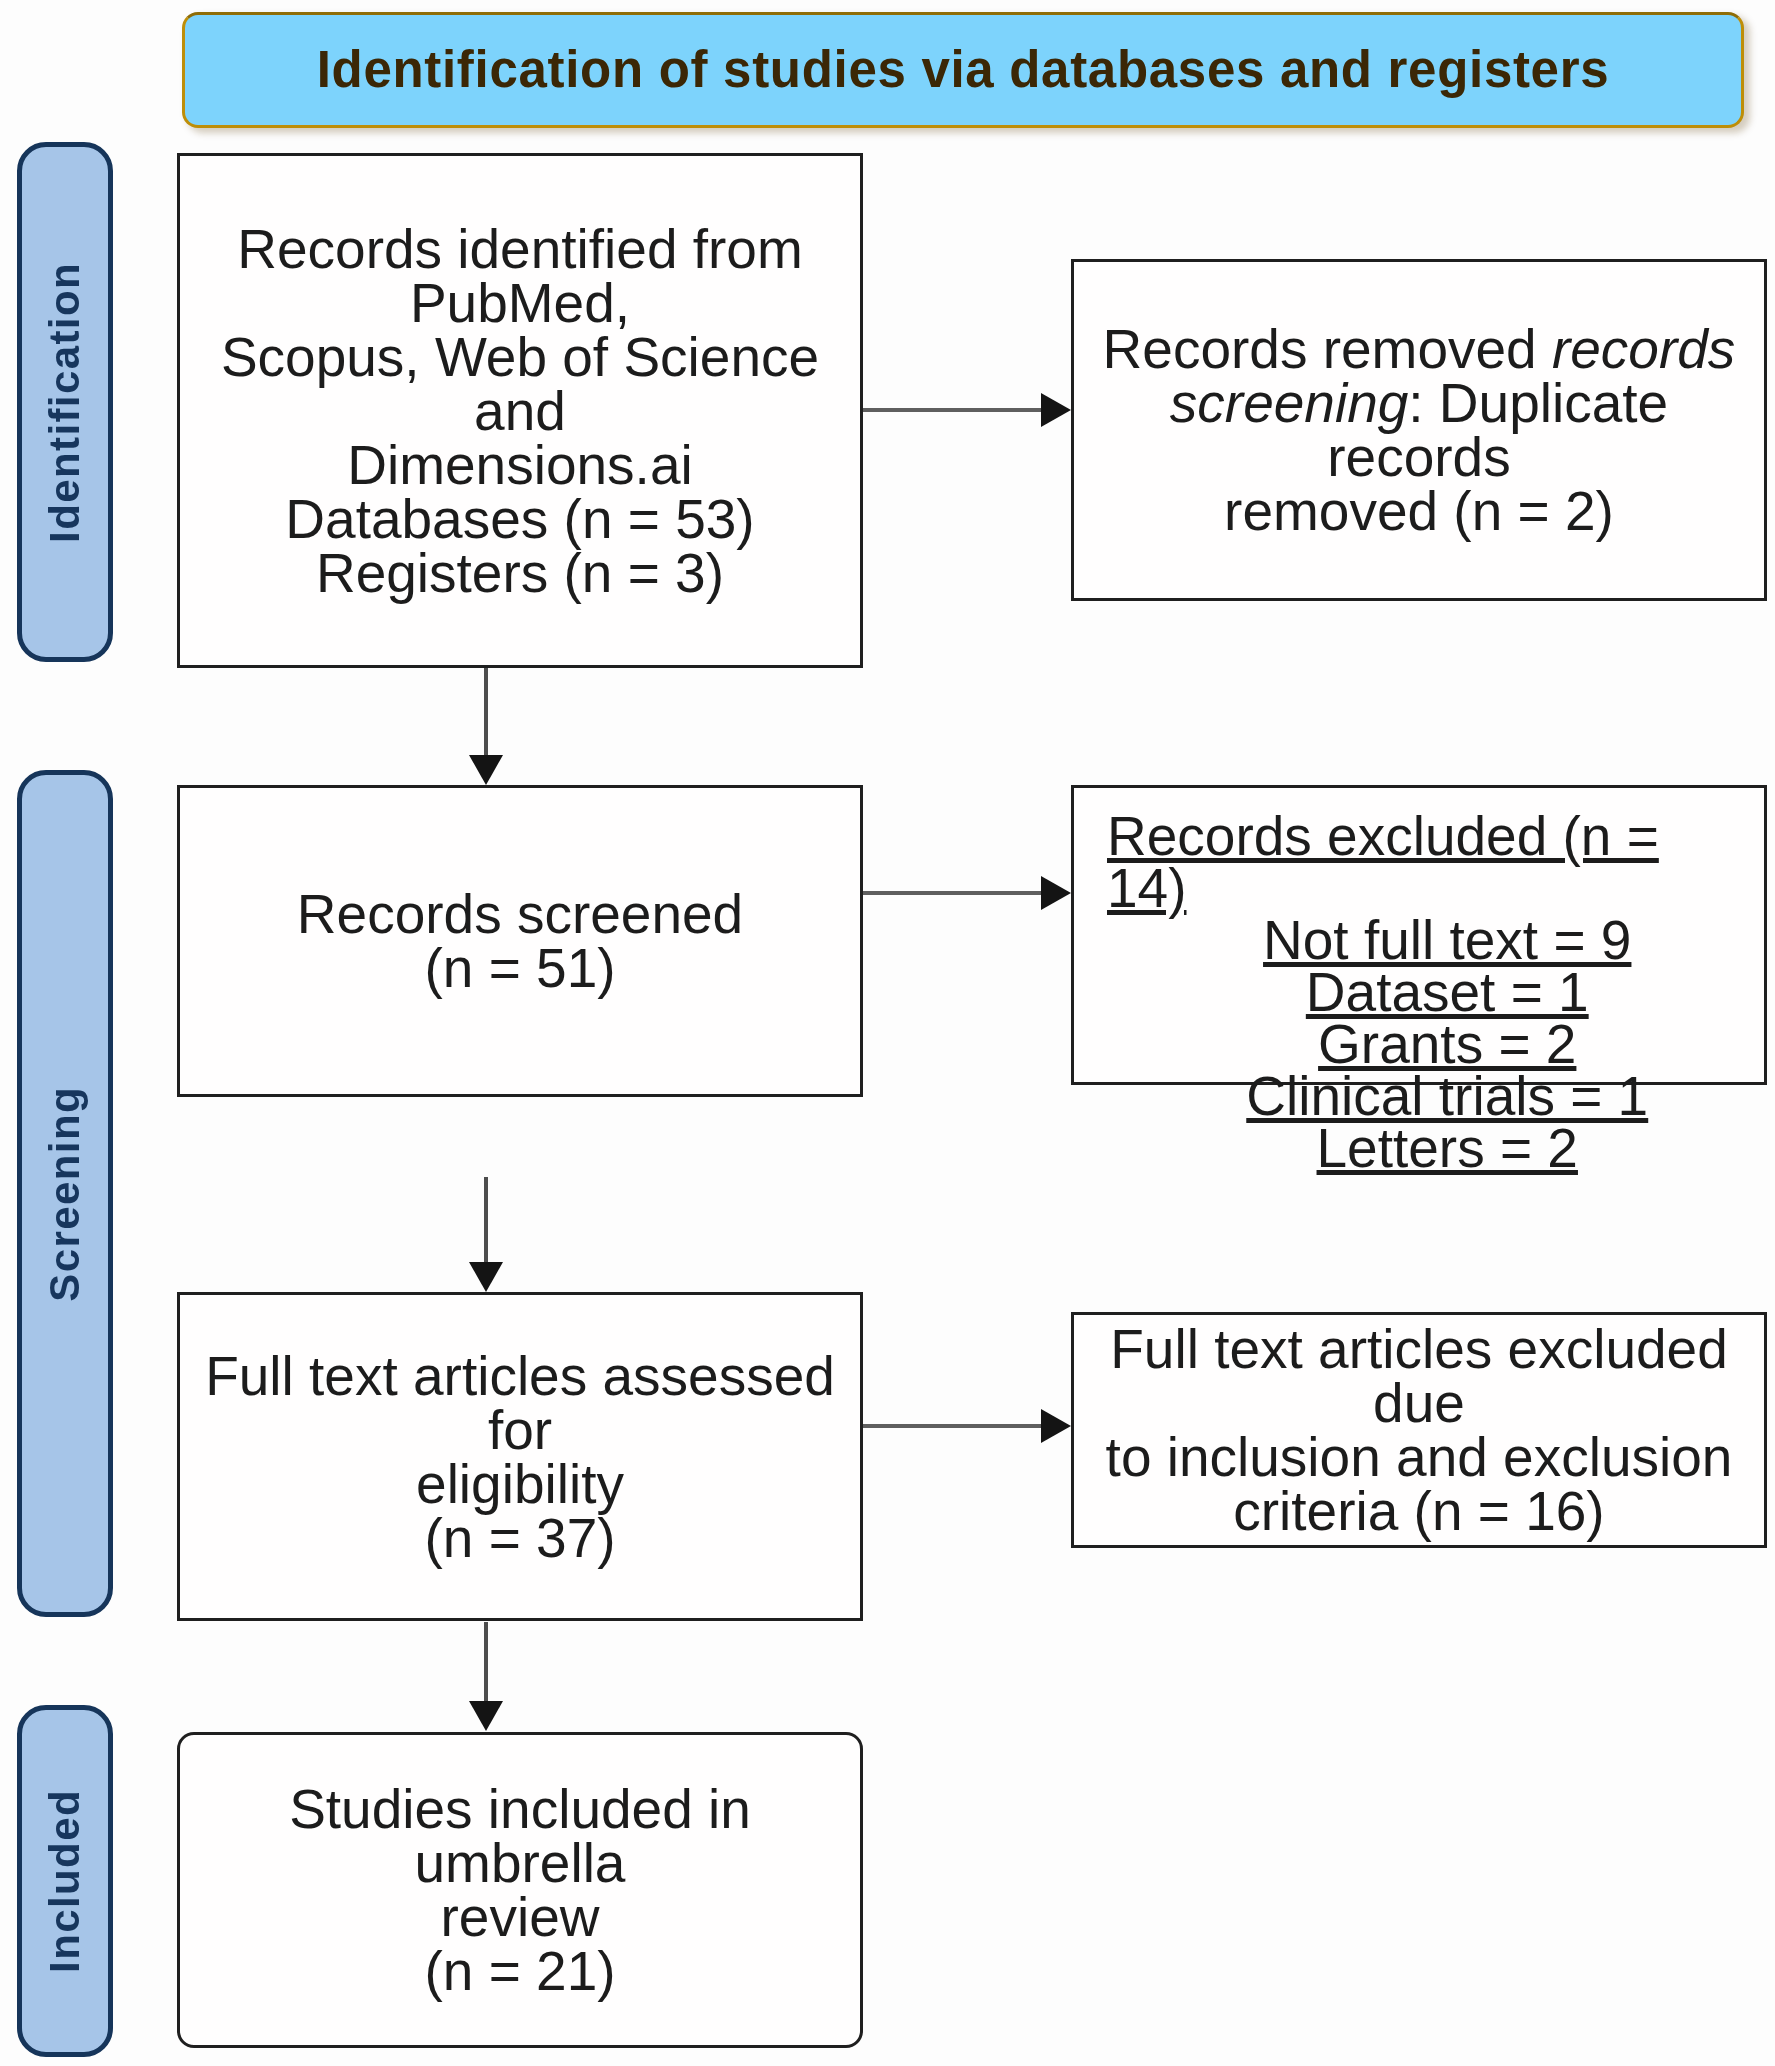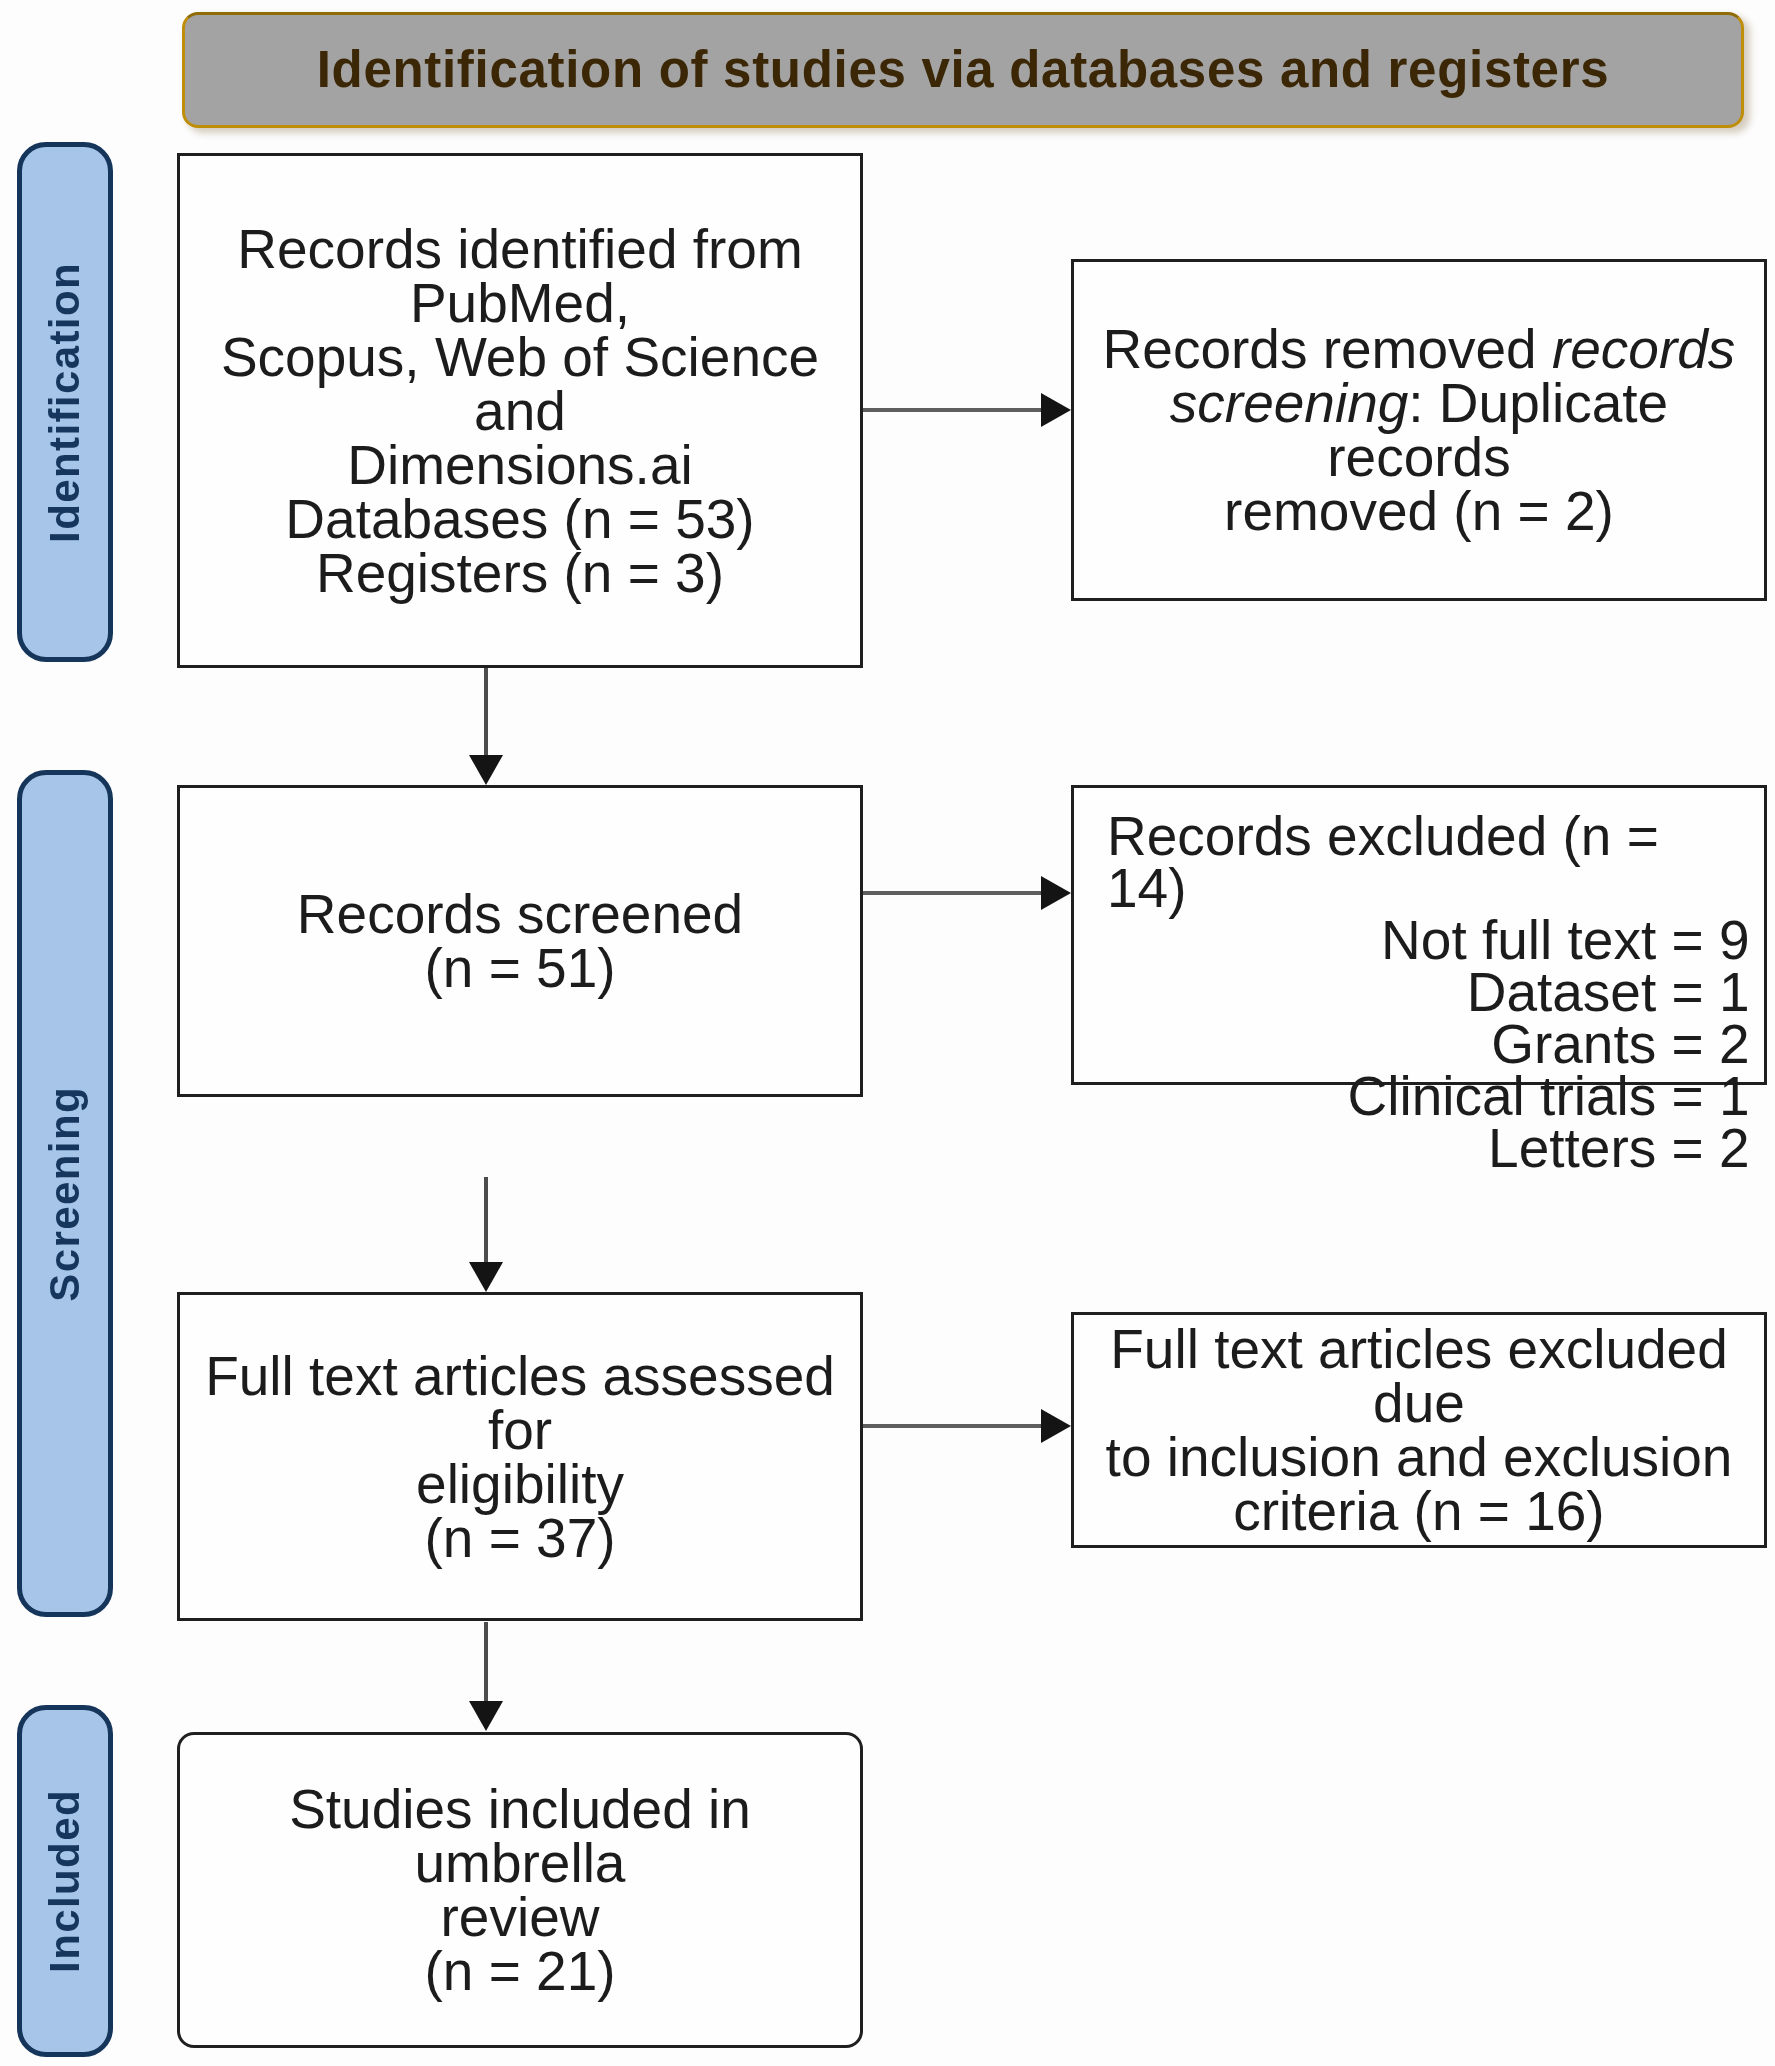--- a/index.html
+++ b/index.html
@@ -7,21 +7,21 @@
     position:relative;
     width:1776px;height:2066px;
     background:#fdfdfd;
     font-family:"Liberation Sans", sans-serif;
     color:#222;
     overflow:hidden;
   }
   
   .banner{
     position:absolute;left:182px;top:11.6px;width:1562px;height:116px;
-    background:#a3a3a3;
+    background:#7dd3fc;
     border:3.6px solid #BE8E08;
     border-top-color:#8f6c05;
     border-radius:16px;
     box-sizing:border-box;
     display:flex;align-items:center;justify-content:center;
     box-shadow:5.8px 4.3px 7.2px rgba(90,60,0,0.25);
   }
   .banner-text{
     font-size:51px;font-weight:bold;color:#3B2706;letter-spacing:0.7px;
   }
@@ -52,21 +52,21 @@
     box-sizing:border-box;
     display:flex;flex-direction:column;align-items:center;justify-content:center;
     font-size:55px;line-height:54px;color:#1c1c1c;
     text-align:center;
   }
   .col1{left:177px;width:686px;}
   .col2{left:1071px;width:696px;}
   .box-identified{top:153px;height:515px;}
   .box-removed{top:259px;height:342px;}
   .box-screened{top:785px;height:312px;}
-  .box-excluded{top:785px;height:300px;justify-content:flex-start;align-items:flex-end;text-align:left;padding:22px 14.5px 0 33px;line-height:52px;}
+  .box-excluded{top:785px;height:300px;justify-content:flex-start;align-items:center;text-align:left;padding:22px 14.5px 0 33px;line-height:52px;text-decoration:underline;}
   .box-fulltext{top:1292px;height:329px;}
   .box-ft-excluded{top:1312px;height:236px;}
   .box-included{top:1732px;height:316px;border-radius:17px;}
   .excl-item{padding-left:38px;}
   .italic{font-style:italic;}
   
   .hline{position:absolute;height:4.3px;background:#5f5f5f;}
   .vline{position:absolute;width:4.3px;background:#4d4d4d;}
   .head-right{
     position:absolute;width:0;height:0;

